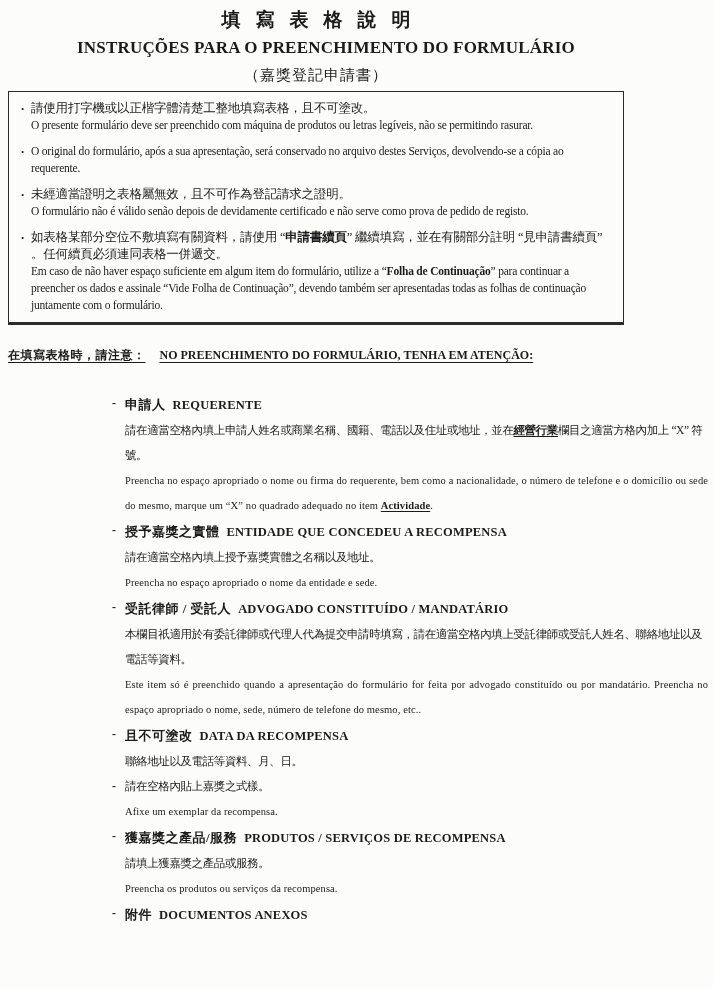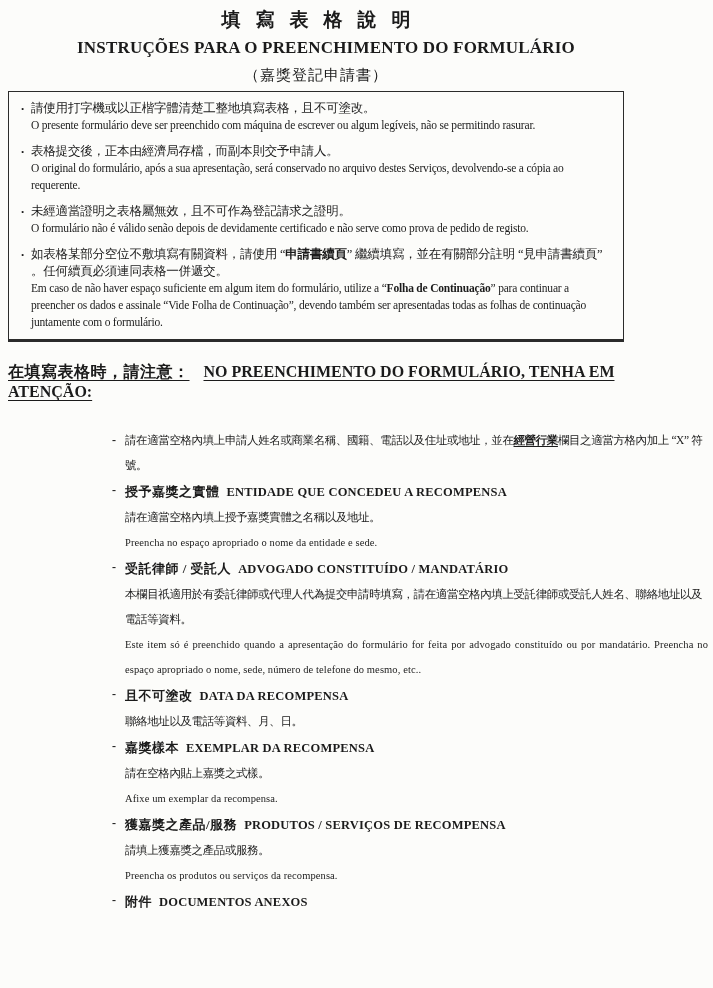--- a/index.html
+++ b/index.html
@@ -32,21 +32,21 @@
   }
   .notice-item{position:relative;padding-left:12px;margin-bottom:9px;}
   .notice-item:last-child{margin-bottom:2px;}
   .notice-bullet{position:absolute;left:2px;top:-2px;font-size:13px;font-weight:bold;}
   .notice-zh{font-size:12.5px;line-height:17px;letter-spacing:-0.2px;}
   .notice-pt{font-size:11.5px;line-height:17px;letter-spacing:-0.2px;}
   .b{font-weight:bold;}
   .bu{font-weight:bold;text-decoration:underline;text-underline-offset:2px;}
 
   
-  .section-header{margin:20px 0 0 8px;font-size:16px;font-weight:bold;line-height:20px;}
+  .section-header{margin:20px 0 0 8px;font-size:12px;font-weight:bold;line-height:20px;}
   .section-header .seg{text-decoration:underline;text-underline-offset:3px;}
   .section-header .seg-zh{margin-right:14px;letter-spacing:0.5px;}
 
   
   .instructions{margin:26px 0 0 112px;width:596px;}
   .inst-item{position:relative;padding-left:13px;}
   .inst-dash{position:absolute;left:0;top:0;font-size:12px;line-height:25px;font-weight:bold;}
   .inst-header{line-height:25px;}
   .inst-h-zh{font-size:13px;font-weight:bold;letter-spacing:0.5px;}
   .inst-h-pt{font-size:12.5px;font-weight:bold;margin-left:7px;letter-spacing:0.2px;}
@@ -62,26 +62,25 @@
     <div class="title-zh">填寫表格說明</div>
     <div class="title-pt">INSTRUÇÕES PARA O PREENCHIMENTO DO FORMULÁRIO</div>
     <div class="subtitle-zh">（嘉獎登記申請書）</div>
   </div>
 
   <div class="notice-box">
 
     <div class="notice-item">
       <span class="notice-bullet">.</span>
       <div class="notice-zh">請使用打字機或以正楷字體清楚工整地填寫表格，且不可塗改。</div>
-      <div class="notice-pt">O presente formulário deve ser preenchido com máquina de escrever ou algum legíveis, não se permitindo rasurar.</div>
+      <div class="notice-pt">O presente formulário deve ser preenchido com máquina de produtos ou letras legíveis, não se permitindo rasurar.</div>
     </div>
 
     <div class="notice-item">
       <span class="notice-bullet">.</span>
-      <div class="notice-zh">表格提交後，正本由經濟局存檔，而副本則交予申請人。</div>
       <div class="notice-pt">O original do formulário, após a sua apresentação, será conservado no arquivo destes Serviços, devolvendo-se a cópia ao requerente.</div>
     </div>
 
     <div class="notice-item">
       <span class="notice-bullet">.</span>
       <div class="notice-zh">未經適當證明之表格屬無效，且不可作為登記請求之證明。</div>
       <div class="notice-pt">O formulário não é válido senão depois de devidamente certificado e não serve como prova de pedido de registo.</div>
     </div>
 
     <div class="notice-item">
@@ -93,21 +92,23 @@
   </div>
 
   <div class="section-header">
     <span class="seg seg-zh">在填寫表格時，請注意：</span><span class="seg">NO PREENCHIMENTO DO FORMULÁRIO, TENHA EM ATENÇÃO:</span>
   </div>
 
   <div class="instructions">
 
     <div class="inst-item">
       <span class="inst-dash">-</span>
+      <div class="inst-header"><span class="inst-h-zh">申請人</span><span class="inst-h-pt">REQUERENTE</span></div>
       <div class="inst-zh"><span>請在適當空格內填上申請人姓名或商業名稱、國籍、電話以及住址或地址，並在</span><span class="bu">經營行業</span><span>欄目之適當方格內加上 “X” 符號。</span></div>
+      <div class="inst-pt"><span>Preencha no espaço apropriado o nome ou firma do requerente, bem como a nacionalidade, o número de telefone e o domicílio ou sede do mesmo, marque um “X” no quadrado adequado no item </span><span class="bu">Actividade</span><span>.</span></div>
     </div>
 
     <div class="inst-item">
       <span class="inst-dash">-</span>
       <div class="inst-header"><span class="inst-h-zh">授予嘉獎之實體</span><span class="inst-h-pt">ENTIDADE QUE CONCEDEU A RECOMPENSA</span></div>
       <div class="inst-zh">請在適當空格內填上授予嘉獎實體之名稱以及地址。</div>
       <div class="inst-pt">Preencha no espaço apropriado o nome da entidade e sede.</div>
     </div>
 
     <div class="inst-item">
@@ -118,21 +119,20 @@
     </div>
 
     <div class="inst-item">
       <span class="inst-dash">-</span>
       <div class="inst-header"><span class="inst-h-zh">且不可塗改</span><span class="inst-h-pt">DATA DA RECOMPENSA</span></div>
       <div class="inst-zh">聯絡地址以及電話等資料、月、日。</div>
     </div>
 
     <div class="inst-item">
       <span class="inst-dash">-</span>
-      <div class="inst-header"><span class="inst-h-zh">嘉獎樣本</span><span class="inst-h-pt">EXEMPLAR DA RECOMPENSA</span></div>
       <div class="inst-zh">請在空格內貼上嘉獎之式樣。</div>
       <div class="inst-pt">Afixe um exemplar da recompensa.</div>
     </div>
 
     <div class="inst-item">
       <span class="inst-dash">-</span>
       <div class="inst-header"><span class="inst-h-zh">獲嘉獎之產品/服務</span><span class="inst-h-pt">PRODUTOS / SERVIÇOS DE RECOMPENSA</span></div>
       <div class="inst-zh">請填上獲嘉獎之產品或服務。</div>
       <div class="inst-pt">Preencha os produtos ou serviços da recompensa.</div>
     </div>

